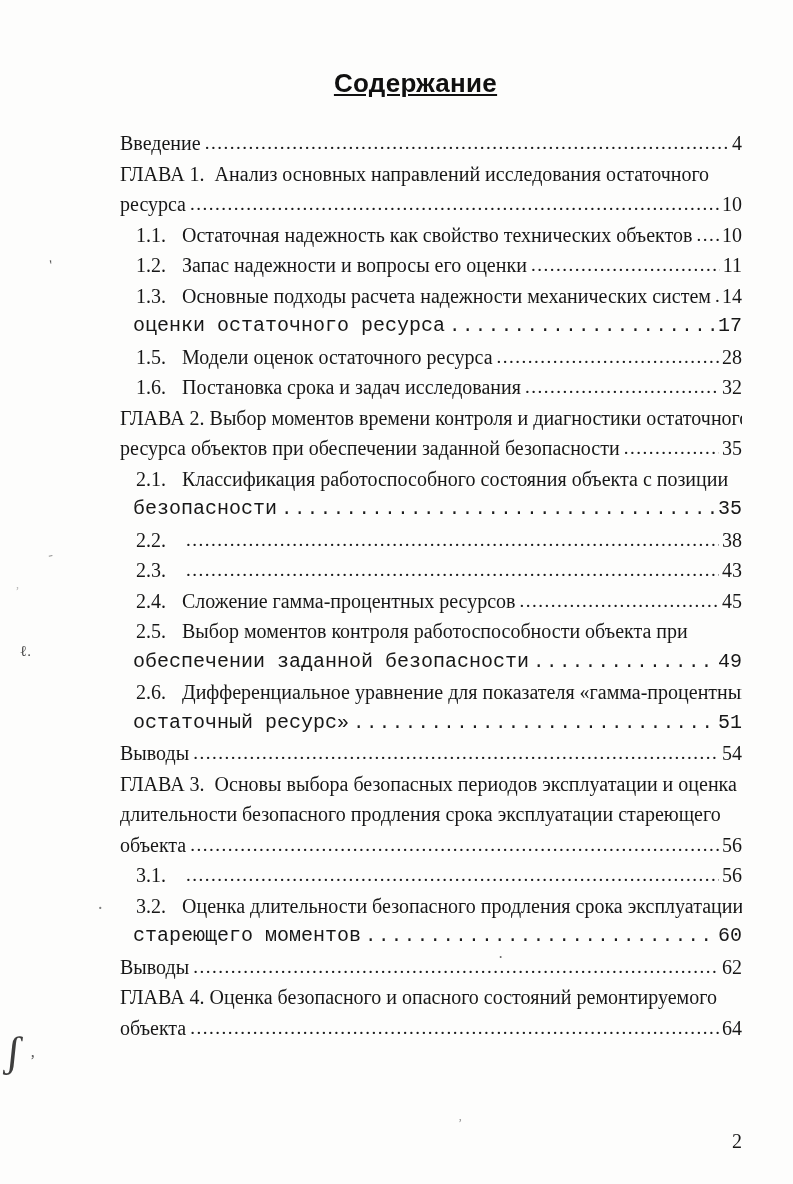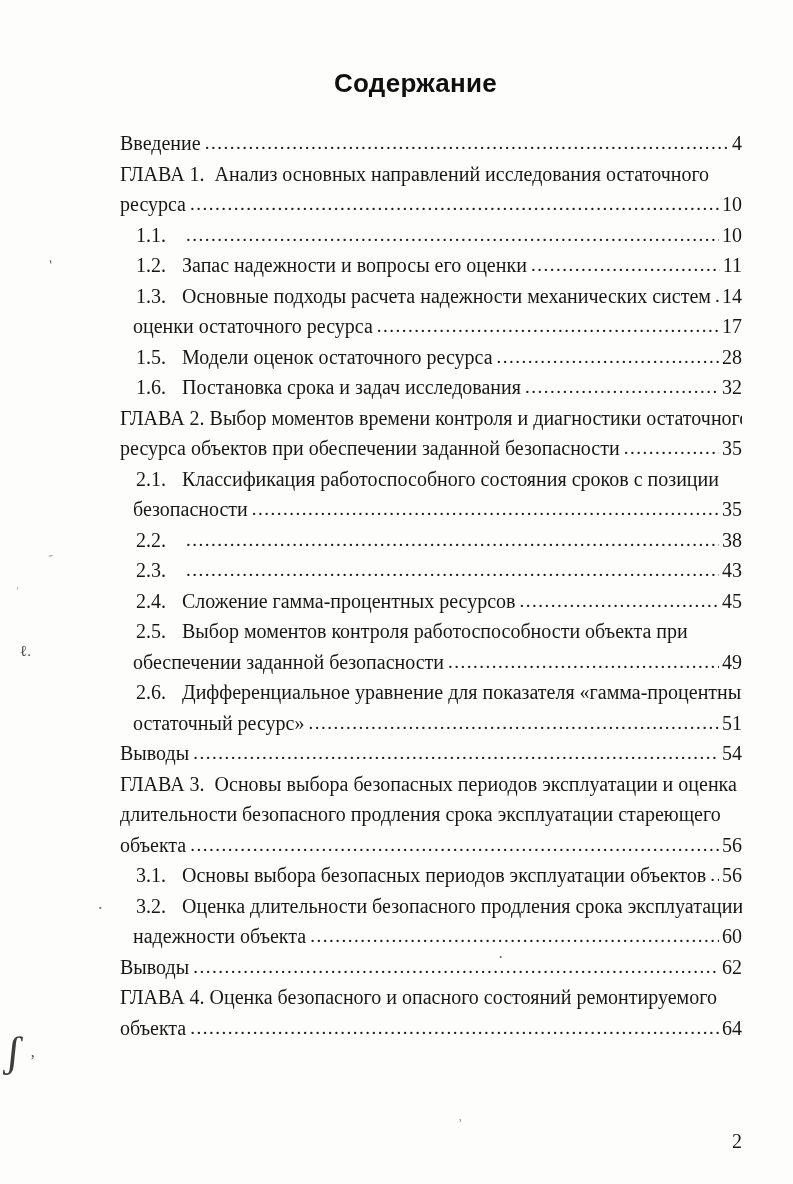--- a/index.html
+++ b/index.html
@@ -15,36 +15,37 @@
     position:absolute;
     top:68px;left:0;width:793px;
     padding-left:38px;
     box-sizing:border-box;
     text-align:center;
     font-family:"Liberation Sans", sans-serif;
     font-weight:bold;
     font-size:26px;
     letter-spacing:0.3px;
     color:#101010;
+    text-decoration:underline;
   }
   .toc{
     position:absolute;
     top:128px;left:120px;width:622px;
   }
   .row{
     display:flex;
     align-items:flex-end;
     height:30.5px;
     line-height:30.5px;
     font-size:20px;
     white-space:nowrap;
     overflow:hidden;
   }
   .row.sub{padding-left:16px;}
-  .row.subc{padding-left:13px;}
+  .row.subc{padding-left:13px;font-family:Liberation Mono, monospace;}
   .num{
     display:inline-block;
     width:46px;
     flex:0 0 46px;
   }
   .leader{
     flex:1 1 auto;
     overflow:hidden;
     margin-left:4px;
     margin-right:2px;
@@ -85,20 +86,21 @@
       <div class="row top">
         <span class="txt">ГЛАВА 1.&nbsp; Анализ основных направлений исследования остаточного</span>
       </div>
       <div class="row top">
         <span class="txt">ресурса</span>
         <span class="leader">................................................................................................................................................................</span>
         <span class="pagenum">10</span>
       </div>
       <div class="row sub">
         <span class="num">1.1.</span>
+        <span class="txt">Остаточная надежность как свойство технических объектов</span>
         <span class="leader">................................................................................................................................................................</span>
         <span class="pagenum">10</span>
       </div>
       <div class="row sub">
         <span class="num">1.2.</span>
         <span class="txt">Запас надежности и вопросы его оценки</span>
         <span class="leader">................................................................................................................................................................</span>
         <span class="pagenum">11</span>
       </div>
       <div class="row sub">
@@ -127,21 +129,21 @@
       <div class="row top">
         <span class="txt">ГЛАВА 2. Выбор моментов времени контроля и диагностики остаточного</span>
       </div>
       <div class="row top">
         <span class="txt">ресурса объектов при обеспечении заданной безопасности</span>
         <span class="leader">................................................................................................................................................................</span>
         <span class="pagenum">35</span>
       </div>
       <div class="row sub">
         <span class="num">2.1.</span>
-        <span class="txt">Классификация работоспособного состояния сроков с позиции</span>
+        <span class="txt">Классификация работоспособного состояния объекта с позиции</span>
       </div>
       <div class="row subc">
         <span class="txt">безопасности</span>
         <span class="leader">................................................................................................................................................................</span>
         <span class="pagenum">35</span>
       </div>
       <div class="row sub">
         <span class="num">2.2.</span>
         <span class="leader">................................................................................................................................................................</span>
         <span class="pagenum">38</span>
@@ -186,30 +188,29 @@
       <div class="row top">
         <span class="txt">длительности безопасного продления срока эксплуатации стареющего</span>
       </div>
       <div class="row top">
         <span class="txt">объекта</span>
         <span class="leader">................................................................................................................................................................</span>
         <span class="pagenum">56</span>
       </div>
       <div class="row sub">
         <span class="num">3.1.</span>
-        <span class="txt">Основы выбора безопасных периодов эксплуатации объектов</span>
         <span class="leader">................................................................................................................................................................</span>
         <span class="pagenum">56</span>
       </div>
       <div class="row sub">
         <span class="num">3.2.</span>
         <span class="txt">Оценка длительности безопасного продления срока эксплуатации</span>
       </div>
       <div class="row subc">
-        <span class="txt">надежности объекта</span>
+        <span class="txt">стареющего моментов</span>
         <span class="leader">................................................................................................................................................................</span>
         <span class="pagenum">60</span>
       </div>
       <div class="row top">
         <span class="txt">Выводы</span>
         <span class="leader">................................................................................................................................................................</span>
         <span class="pagenum">62</span>
       </div>
       <div class="row top">
         <span class="txt">ГЛАВА 4. Оценка безопасного и опасного состояний ремонтируемого</span>

